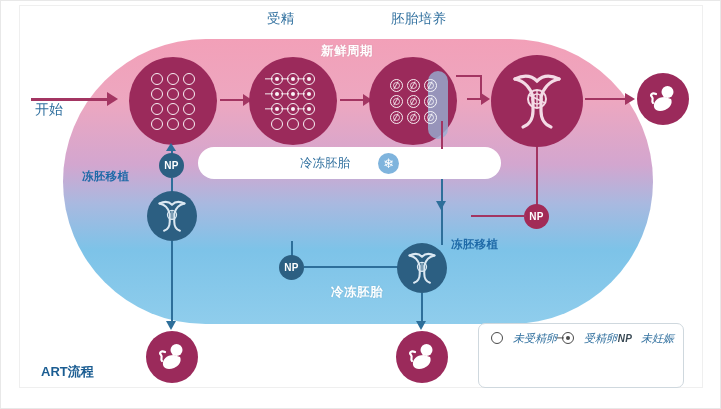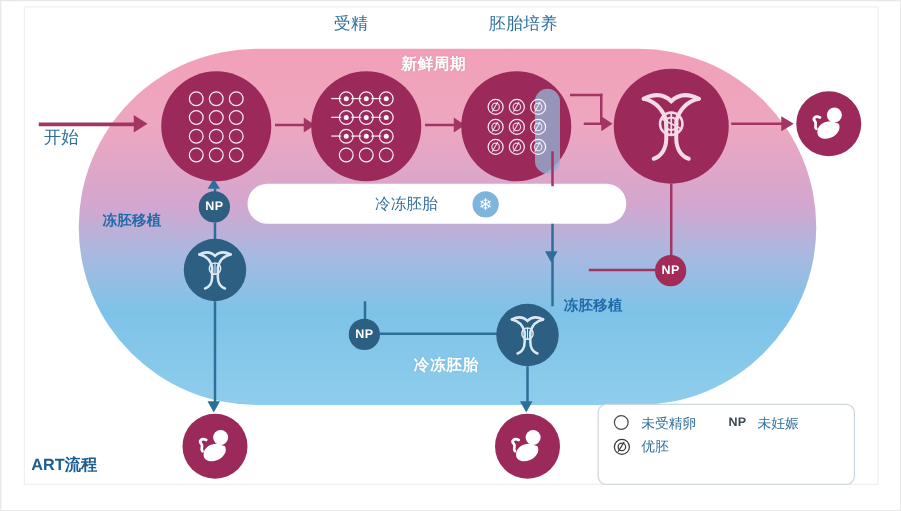--- a/index.html
+++ b/index.html
@@ -71,21 +71,21 @@
   .start-label{
     position:absolute;
     left:34px;top:72px;
     font-size:14px;
     color:#2f6f9e;
     white-space:nowrap;
     margin-top:28px;
   }
   .art-label{
     position:absolute;
-    left:24px;top:362px;
+    left:40px;top:362px;
     font-size:13px;font-weight:bold;
     color:#1b5d92;
     white-space:nowrap;
   }
 
   
   .node{
     position:absolute;
     border-radius:50%;
     background:#9e2a5c;
@@ -181,21 +181,21 @@
   .legend{
     position:absolute;
     left:477px;top:322px;width:206px;height:65px;
     background:#ffffff;
     border:1px solid #cfd8de;
     border-radius:7px;
     box-sizing:border-box;
     padding:6px 8px 4px 10px;
     display:flex;
   }
-  .legend-col{flex:1;display:flex;flex-direction:column;gap:3px;}
+  .legend-col{flex:1;display:flex;flex-direction:row;gap:3px;font-style:italic;}
   .legend-row{display:flex;align-items:center;gap:8px;height:16px;}
   .legend-text{font-size:11px;color:#2f6f9e;white-space:nowrap;}
   .legend-sym{width:16px;display:flex;align-items:center;justify-content:center;}
   .sym-circle{
     width:12px;height:12px;border-radius:50%;
     border:1.3px solid #4a4a4a;box-sizing:border-box;
   }
   .sym-fert{
     width:12px;height:12px;border-radius:50%;
     border:1.3px solid #4a4a4a;box-sizing:border-box;position:relative;
@@ -455,23 +455,23 @@
   <div class="legend">
     <div class="legend-col">
       <div class="legend-row">
         <span class="legend-sym">
             <span class="sym-circle"></span>
           </span>
         <span class="legend-text">未受精卵</span>
       </div>
       <div class="legend-row">
         <span class="legend-sym">
-            <span class="sym-good"></span>
+            <span class="sym-fert"></span>
           </span>
-        <span class="legend-text">优胚</span>
+        <span class="legend-text">受精卵</span>
       </div>
     </div>
     <div class="legend-col">
       <div class="legend-row">
         <span class="legend-sym sym-np">NP</span>
         <span class="legend-text">未妊娠</span>
       </div>
     </div>
   </div>
 

